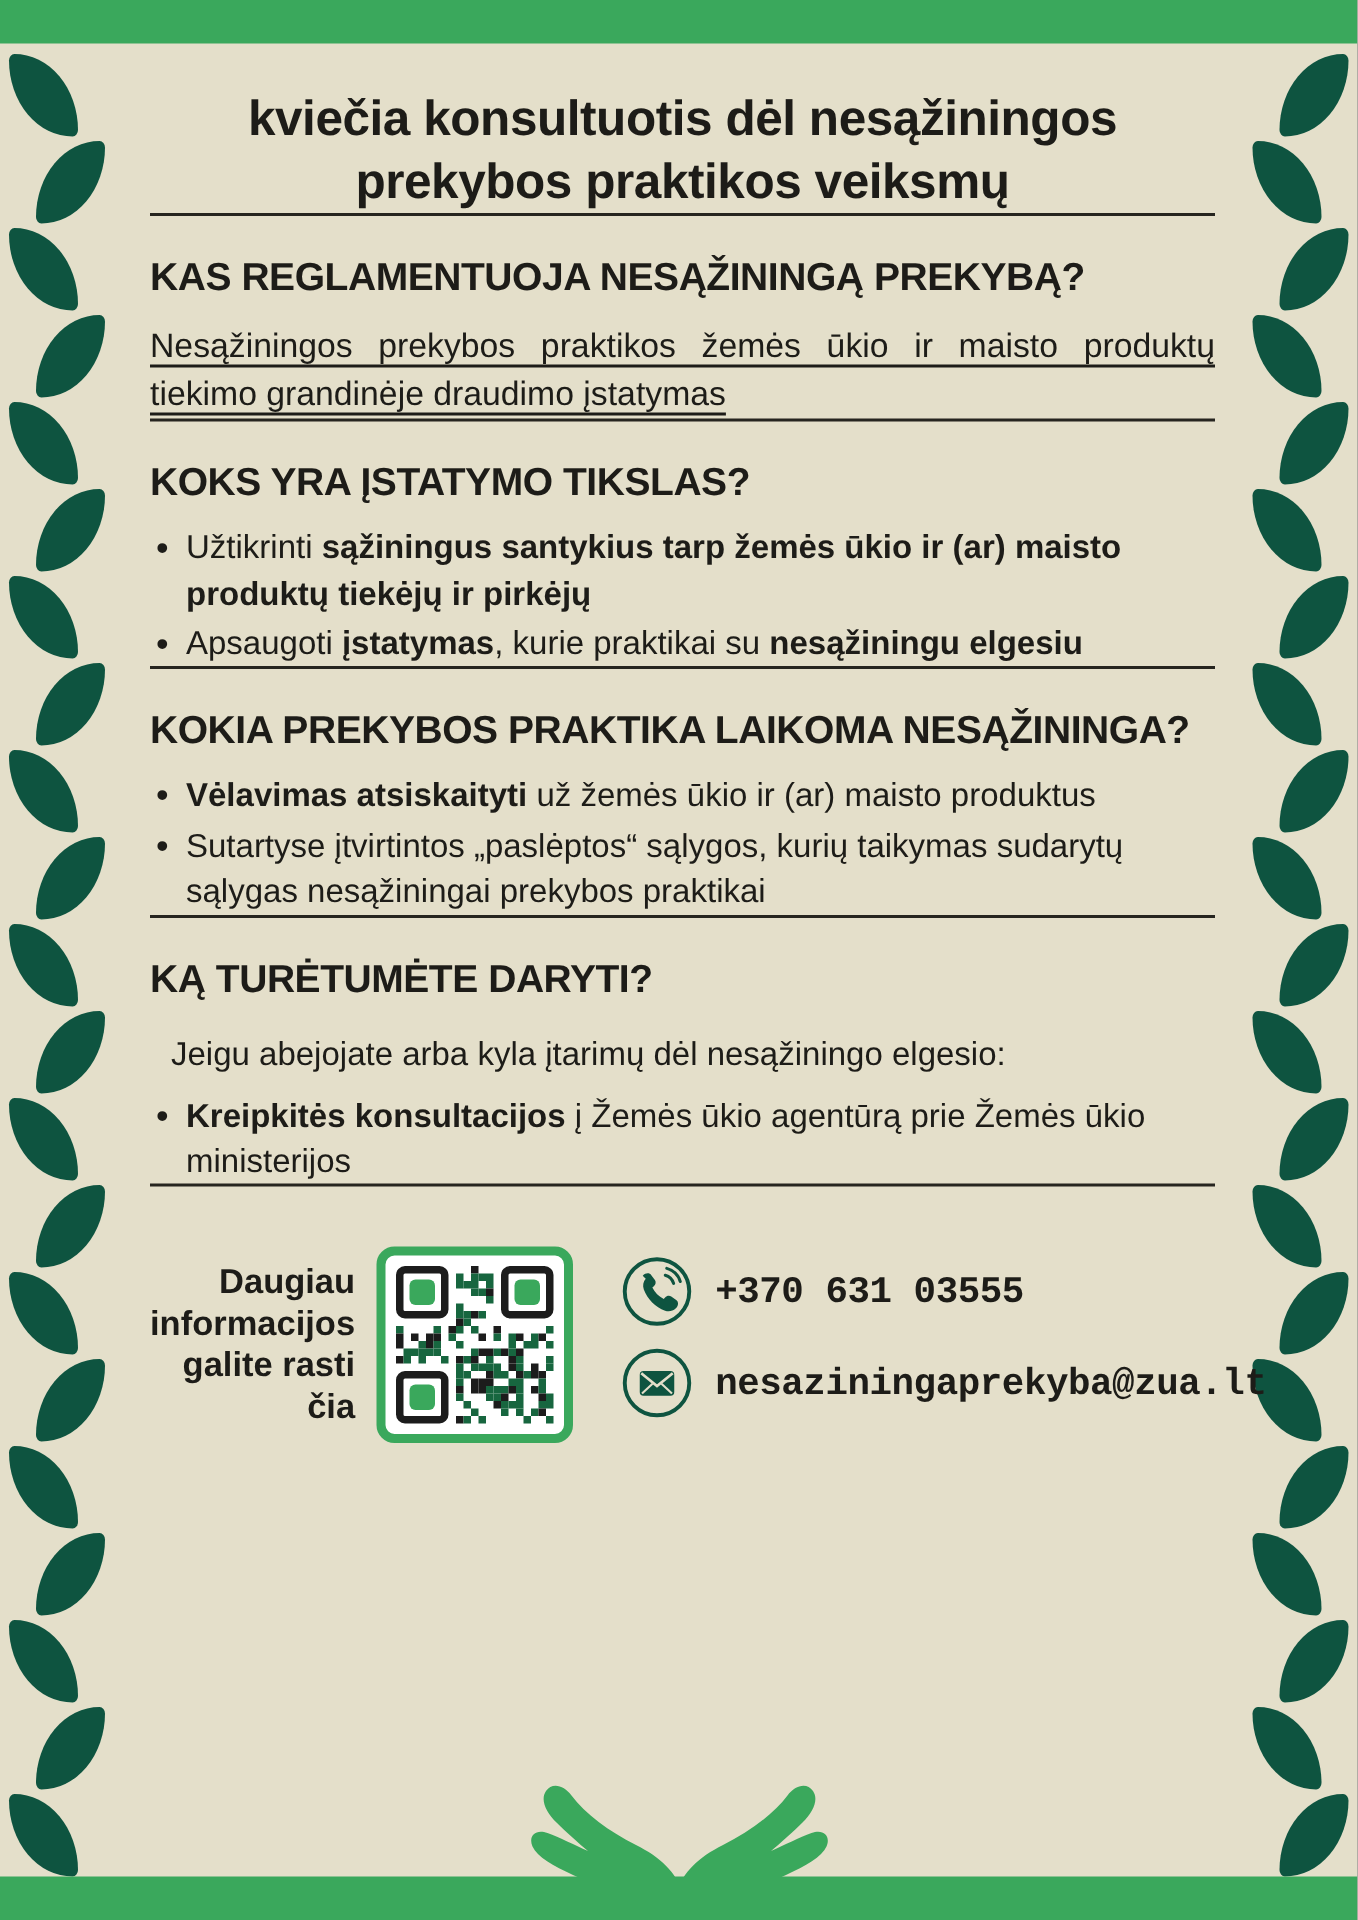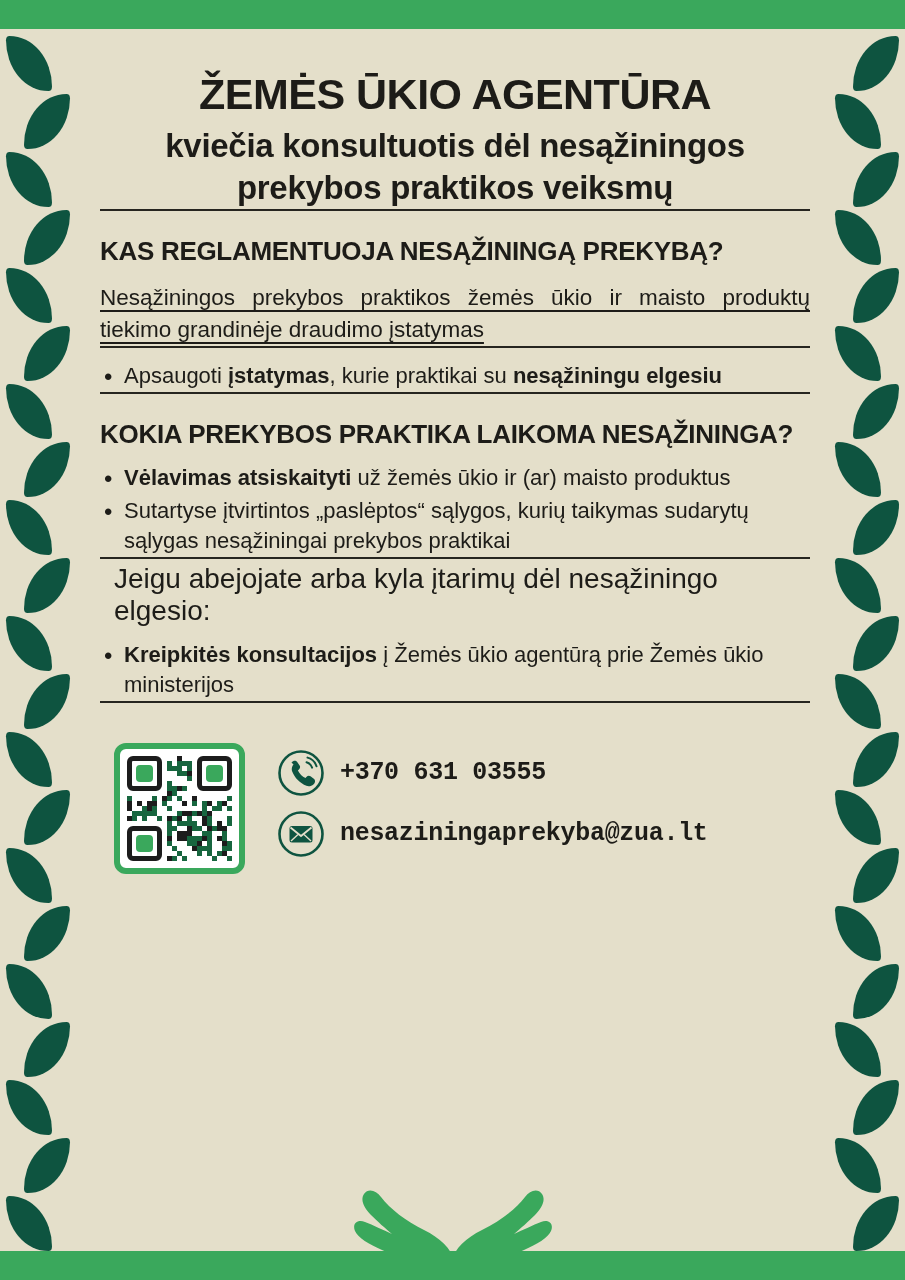--- a/index.html
+++ b/index.html
@@ -40,21 +40,21 @@
   .law-link{
     margin-top:15px;font-size:22.5px;text-align:justify;line-height:1.42;
     text-decoration:underline;text-decoration-thickness:2px;text-underline-offset:5px;
     color:var(--ink);cursor:pointer;
   }
   ul.bullets{list-style:none;margin-top:13px;font-size:22px;line-height:1.38;}
   ul.bullets li{position:relative;padding-left:24px;margin-top:3px;}
   ul.bullets li::before{content:"•";position:absolute;left:4px;top:-1px;font-size:24px;}
   .b{font-weight:bold;}
   .note{margin:12px 0 0 14px;font-size:22px;}
-  .intro{margin:4px 0 0 14px;font-size:28px;}
+  .intro{margin:22px 0 0 14px;font-size:22px;}
   
   .footer{margin-top:40px;display:flex;align-items:flex-start;position:relative;z-index:3;}
   .qr-caption{width:160px;margin-top:10px;font-size:23px;font-weight:bold;text-align:right;line-height:1.2;}
   .qr{
     margin-left:14px;background:#fff;border:6px solid var(--green);border-radius:12px;
     padding:7px;position:relative;flex:0 0 auto;
   }
   .qr-grid{display:grid;grid-template-columns:repeat(21,5px);grid-auto-rows:5px;}
   .qm{width:5px;height:5px;}
   .finder{position:absolute;width:35px;height:35px;border:5px solid #1c1c1c;border-radius:6px;
@@ -115,63 +115,66 @@
       <div class="leaf a"></div>
       <div class="leaf b"></div>
       <div class="leaf a"></div>
       <div class="leaf b"></div>
       <div class="leaf a"></div>
       <div class="leaf b"></div>
       <div class="leaf a"></div>
     </div>
 
   <div class="content">
-    <div class="title">ŽEMĖS ŪKIO AGENTŪRA</div>
     <div class="subtitle-block">
       <div class="subtitle">kviečia konsultuotis dėl nesąžiningos</div>
       <div class="subtitle">prekybos praktikos veiksmų</div>
     </div>
 
     <hr class="rule r1">
 
     <section>
       <h2>KAS REGLAMENTUOJA NESĄŽININGĄ PREKYBĄ?</h2>
       <p class="law-link">Nesąžiningos prekybos praktikos žemės ūkio ir maisto produktų tiekimo grandinėje draudimo įstatymas</p>
     </section>
 
     <hr class="rule r2">
 
     <section>
+      <h2>KOKS YRA ĮSTATYMO TIKSLAS?</h2>
       <ul class="bullets">
+        <li><span>Užtikrinti </span><span class="b">sąžiningus santykius tarp žemės ūkio ir (ar) maisto produktų tiekėjų ir pirkėjų</span></li>
         <li><span>Apsaugoti </span><span class="b">įstatymas</span><span>, kurie praktikai su </span><span class="b">nesąžiningu elgesiu</span></li>
       </ul>
     </section>
 
     <hr class="rule r3">
 
     <section>
       <h2>KOKIA PREKYBOS PRAKTIKA LAIKOMA NESĄŽININGA?</h2>
       <ul class="bullets">
         <li><span class="b">Vėlavimas atsiskaityti</span><span> už žemės ūkio ir (ar) maisto produktus</span></li>
         <li><span>Sutartyse įtvirtintos „paslėptos“ sąlygos, kurių taikymas sudarytų sąlygas nesąžiningai prekybos praktikai</span></li>
       </ul>
     </section>
 
     <hr class="rule r4">
 
     <section>
+      <h2>KĄ TURĖTUMĖTE DARYTI?</h2>
       <p class="intro">Jeigu abejojate arba kyla įtarimų dėl nesąžiningo elgesio:</p>
       <ul class="bullets">
         <li><span class="b">Kreipkitės konsultacijos</span><span> į Žemės ūkio agentūrą prie Žemės ūkio ministerijos</span></li>
       </ul>
     </section>
 
     <hr class="rule r5">
 
     <div class="footer">
+      <div class="qr-caption">Daugiau informacijos galite rasti čia</div>
 
       <div class="qr">
         <div class="qr-grid" id="qrGrid">
             <div class="qm"></div>
             <div class="qm"></div>
             <div class="qm"></div>
             <div class="qm"></div>
             <div class="qm"></div>
             <div class="qm"></div>
             <div class="qm"></div>

